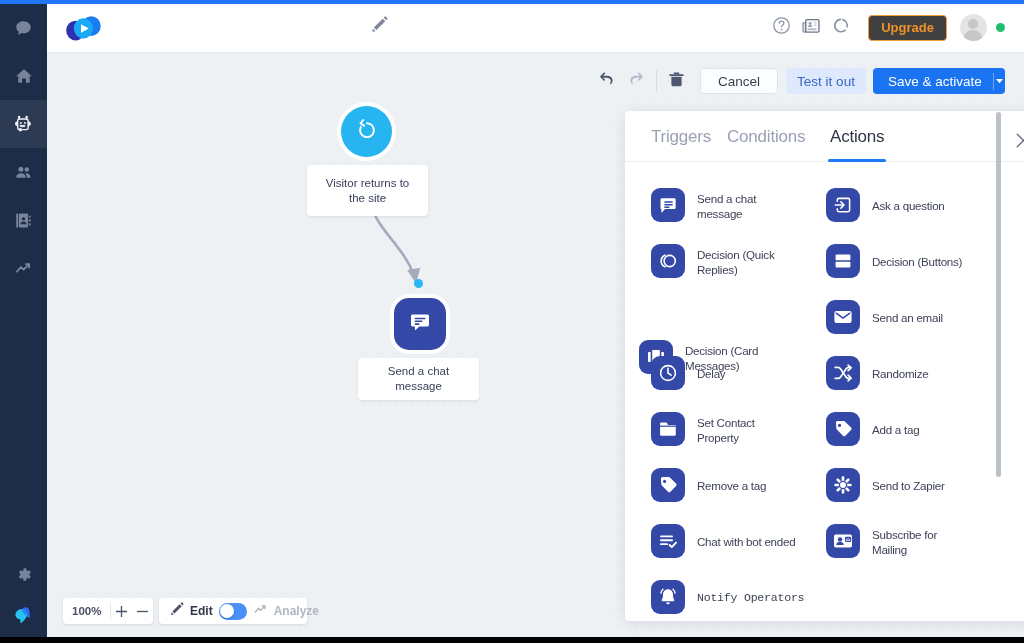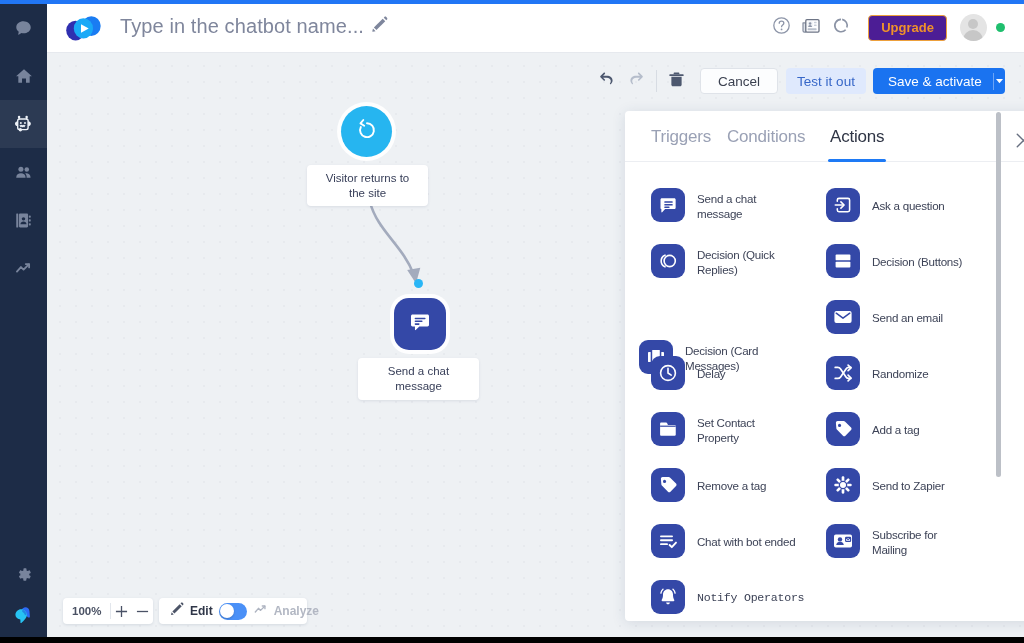--- a/index.html
+++ b/index.html
@@ -21,21 +21,21 @@
   
   .hdr{position:absolute;left:47px;top:4px;width:977px;height:48px;background:#fff;
        border-bottom:1px solid #e6e9ee;z-index:30;}
   .hdr-logo{position:absolute;left:15px;top:9px;}
   .hdr-title{position:absolute;left:73px;top:11px;font-size:20px;color:#7f869c;letter-spacing:.1px;}
   .hdr-pencil{position:absolute;left:324px;top:12px;}
   .hdr-icons{position:absolute;right:0;top:0;height:47px;display:flex;align-items:center;}
   .hdr-ic{width:30px;height:47px;display:flex;align-items:center;justify-content:center;}
   .upgrade{height:26px;width:79px;box-sizing:border-box;border:1.5px solid #eda03b;border-radius:4px;color:#f0922a;
            font-size:13px;font-weight:700;display:flex;align-items:center;justify-content:center;
-           margin-left:12px;background:#4c1d95;letter-spacing:0;}
+           margin-left:12px;background:#404040;letter-spacing:0;}
   .avatar{width:27px;height:27px;border-radius:50%;background:#e4e4e4;margin-left:13px;
           position:relative;overflow:hidden;}
   .avatar .head{position:absolute;left:8px;top:5px;width:10px;height:10px;border-radius:50%;background:#c7c7c7;}
   .avatar .body{position:absolute;left:3px;top:16px;width:20px;height:14px;border-radius:10px 10px 0 0;background:#c7c7c7;}
   .dot{width:9px;height:9px;border-radius:50%;background:#1fbf6e;margin-left:9px;margin-right:19px;}
 
   
   .canvas{position:absolute;left:47px;top:53px;width:977px;height:584px;background:#eef1f4;overflow:hidden;}
   .dots{position:absolute;inset:0;
         background-image:radial-gradient(#e7eaee 1.0px, transparent 1.0px);
@@ -177,21 +177,20 @@
   </div>
   <div class="hdr">
     <div class="hdr-logo">
       <svg width="44" height="30" viewBox="0 0 44 30">
         <ellipse cx="13.6" cy="17.6" rx="9.4" ry="9.9" fill="#2f2fb0"></ellipse>
         <ellipse cx="29.3" cy="13.1" rx="9.4" ry="9.9" fill="#1a7cf2"></ellipse>
         <ellipse cx="21.4" cy="15.4" rx="9.6" ry="10.1" fill="#1aa9f7"></ellipse>
         <path d="M19.0 11.3 L26.7 15.5 L19.0 19.7 Z" fill="#fff"></path>
       </svg>
     </div>
-    <div class="hdr-title">Type in the chatbot name...</div>
     <div class="hdr-pencil">
       <svg width="17" height="17" viewBox="0 0 18 18">
           <g fill="#7e869c">
             <path d="M2.1 13.3 1.4 16.2c-.08.35.2.6.52.52l2.9-.7-2.72-2.72z"></path>
             <path d="M3.05 12.2 12.4 2.85l2.7 2.7-9.35 9.35z"></path>
             <path d="M13.5 1.75 16.2 4.45l.7-.7c.55-.55.55-1.45 0-2l-.7-.7c-.55-.55-1.45-.55-2 0l-.7.7z"></path>
           </g>
         </svg>
     </div>
     <div class="hdr-icons">
@@ -243,21 +242,21 @@
     </svg>
 
     <div class="node-circle" style="left:294px;top:53px;width:51px;height:51px;background:#26b5f0;box-shadow:0 0 0 4px rgba(255,255,255,.9);">
       <span>
       <svg width="26" height="26" viewBox="0 0 26 26" fill="none" stroke="#fff" stroke-width="1.9" stroke-linecap="round" stroke-linejoin="round">
         <path d="M13 6.3a6.9 6.9 0 1 1-6.15 3.75"></path>
         <path d="M9.3 3.0 6.5 6.4l3.7 2.3"></path>
       </svg>
       </span>
     </div>
-    <div class="node-label" style="left:260px;top:112px;width:121px;height:41px;">
+    <div class="node-label" style="left:260px;top:112px;width:121px;height:51px;">
       <span>Visitor returns to the site</span>
     </div>
 
     <div style="position:absolute;left:367px;top:226px;width:9px;height:9px;border-radius:50%;background:#29b6f6;"></div>
 
     <div style="position:absolute;left:347px;top:245px;width:52px;height:52px;border-radius:15px;background:#3448a7;display:flex;align-items:center;justify-content:center;box-shadow:0 0 0 4px rgba(255,255,255,.92);">
       <span>
       <svg width="28" height="28" viewBox="0 0 28 28">
         <path fill="#fff" d="M6.6 6.6h14.8c.9 0 1.6.7 1.6 1.6v8.6c0 .9-.7 1.6-1.6 1.6h-8.1l-3.6 3.6c-.3.3-.75.08-.75-.32V18.4H6.6c-.9 0-1.6-.7-1.6-1.6V8.2c0-.9.7-1.6 1.6-1.6z"></path>
         <g fill="#3448a7">

